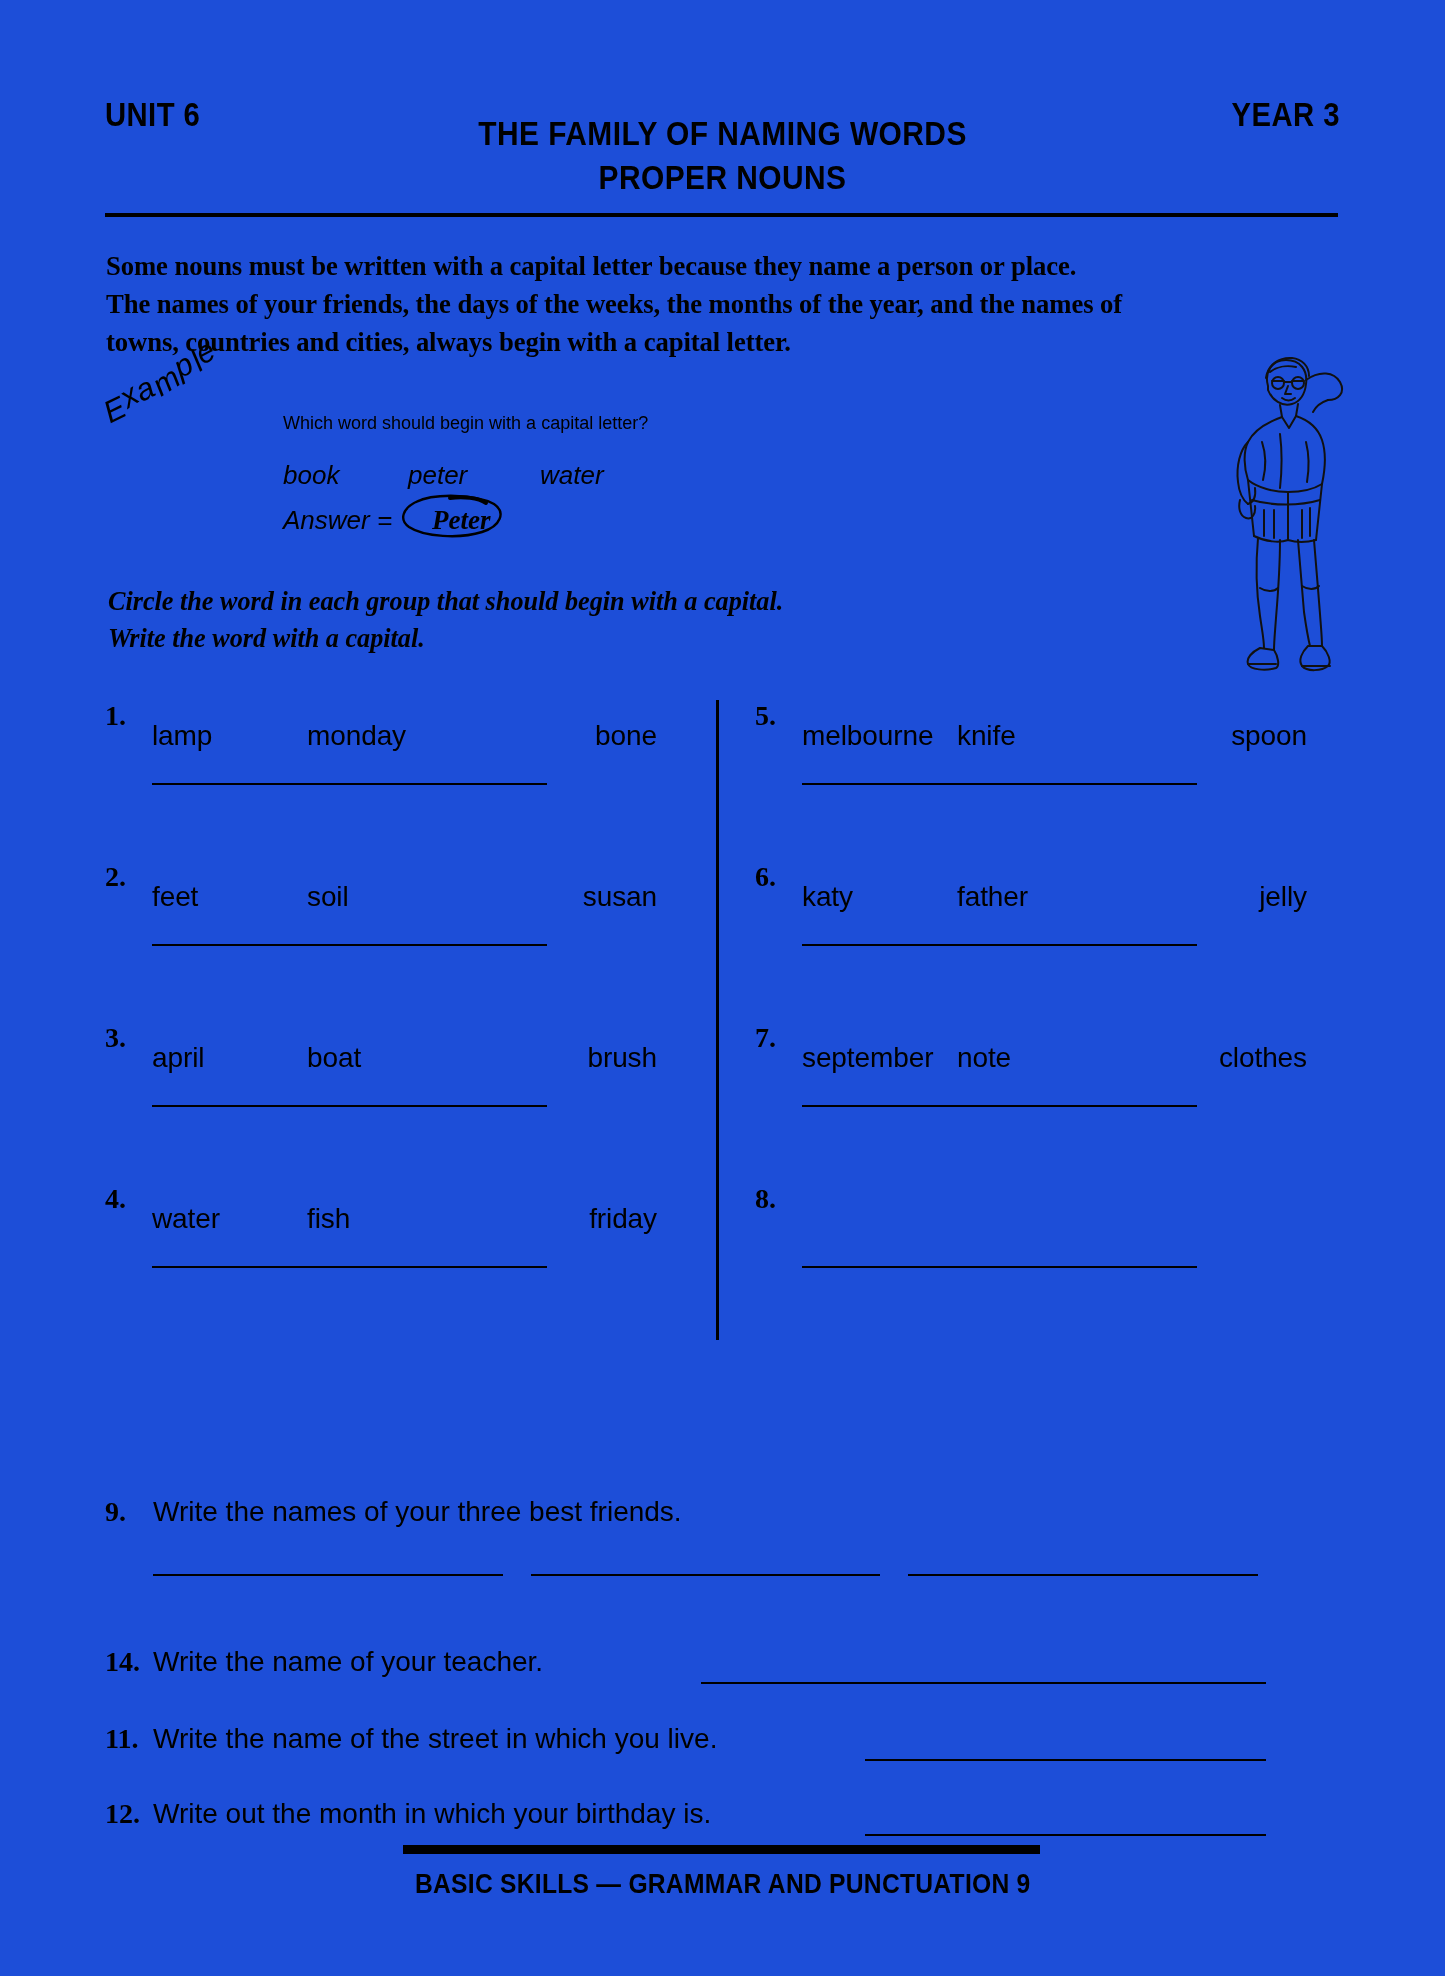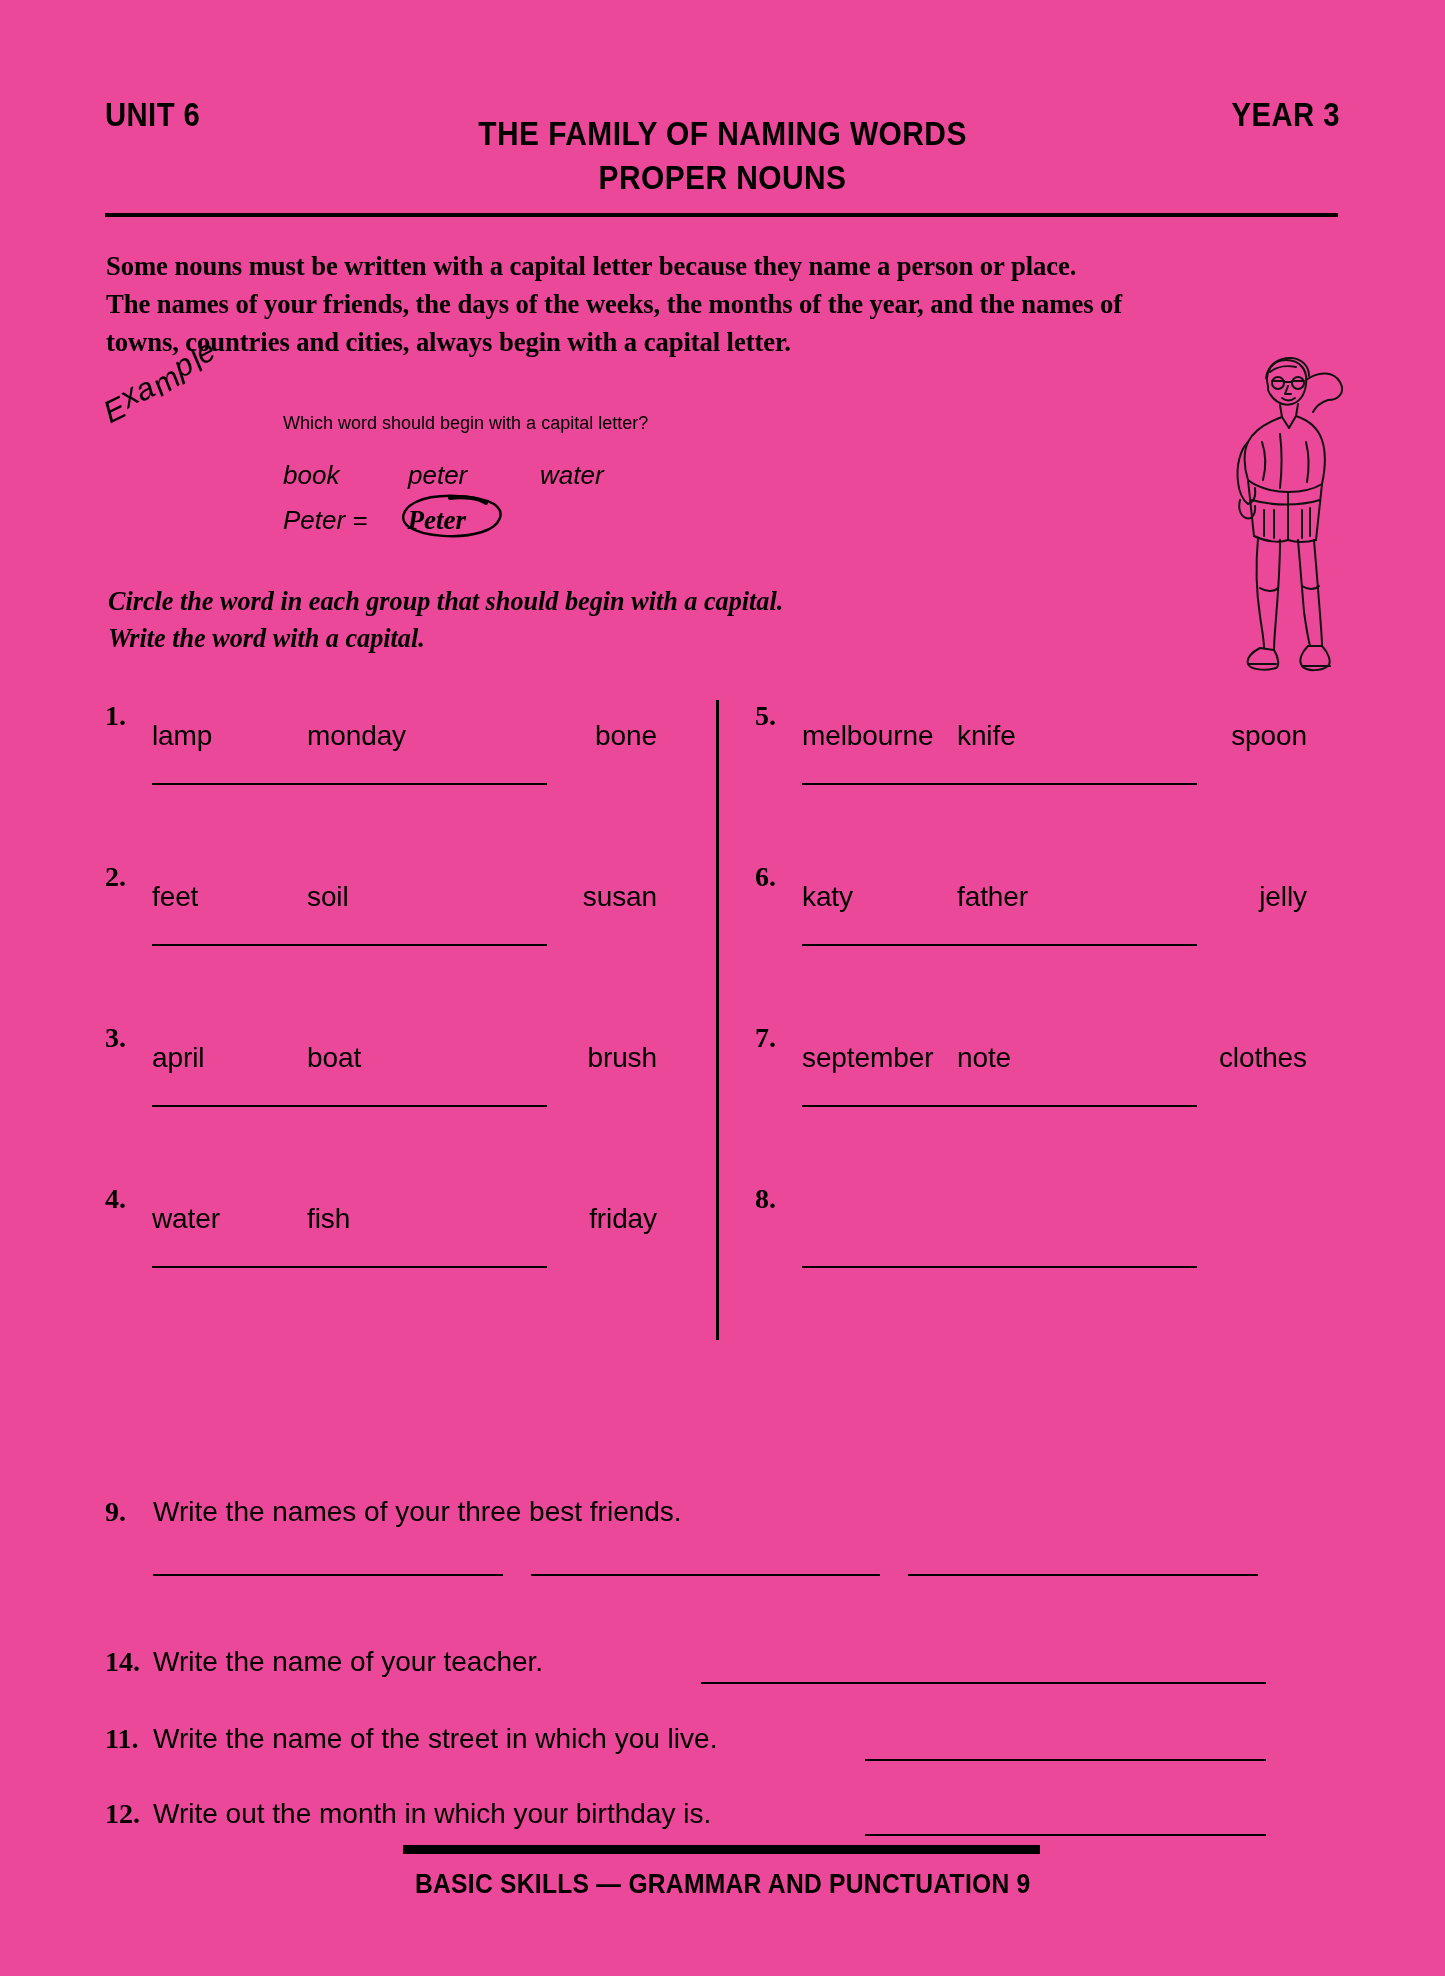--- a/index.html
+++ b/index.html
@@ -8,21 +8,21 @@
     background: #ffffff;
   }
   body {
     font-family: "Liberation Sans", sans-serif;
     color: #000000;
   }
   .page {
     position: relative;
     width: 1445px;
     height: 1976px;
-    background: #ec4899;
+    background: #1d4ed8;
     overflow: hidden;
     box-sizing: border-box;
   }
 
   
   .header {
     position: absolute;
     left: 105px;
     top: 95px;
     width: 1235px;
@@ -340,21 +340,21 @@
 
   <div class="intro">Some nouns must be written with a capital letter because they name a person or place. The names of your friends, the days of the weeks, the months of the year, and the names of towns, countries and cities, always begin with a capital letter.</div>
 
   <div class="example-word"><span class="ex-l1">E</span><span class="ex-l2">x</span><span class="ex-l3">a</span><span class="ex-l4">m</span><span class="ex-l5">p</span><span class="ex-l6">l</span><span class="ex-l7">e</span></div>
 
   <div class="ex-question">Which word should begin with a capital letter?</div>
   <div class="ex-words">
     <span class="w1">book</span><span class="w2">peter</span><span>water</span>
   </div>
   <div class="ex-answer-row">
-    <span>Peter =</span><span class="ex-answer-circle">Peter</span>
+    <span>Answer =</span><span class="ex-answer-circle">Peter</span>
   </div>
   <svg class="ex-ellipse" viewBox="0 0 110 46">
     <path d="M18 10 C 36 1, 78 2, 96 12 C 108 20, 103 34, 84 40 C 62 47, 26 45, 11 35 C 1 28, 4 16, 20 9" fill="none" stroke="#000" stroke-width="2.4" stroke-linecap="round"></path>
     <path d="M52 6 C 66 4, 80 6, 88 11" fill="none" stroke="#000" stroke-width="4" stroke-linecap="round"></path>
   </svg>
 
   <div class="instruction">
     <div>Circle the word in each group that should begin with a capital.</div>
     <div>Write the word with a capital.</div>
   </div>

